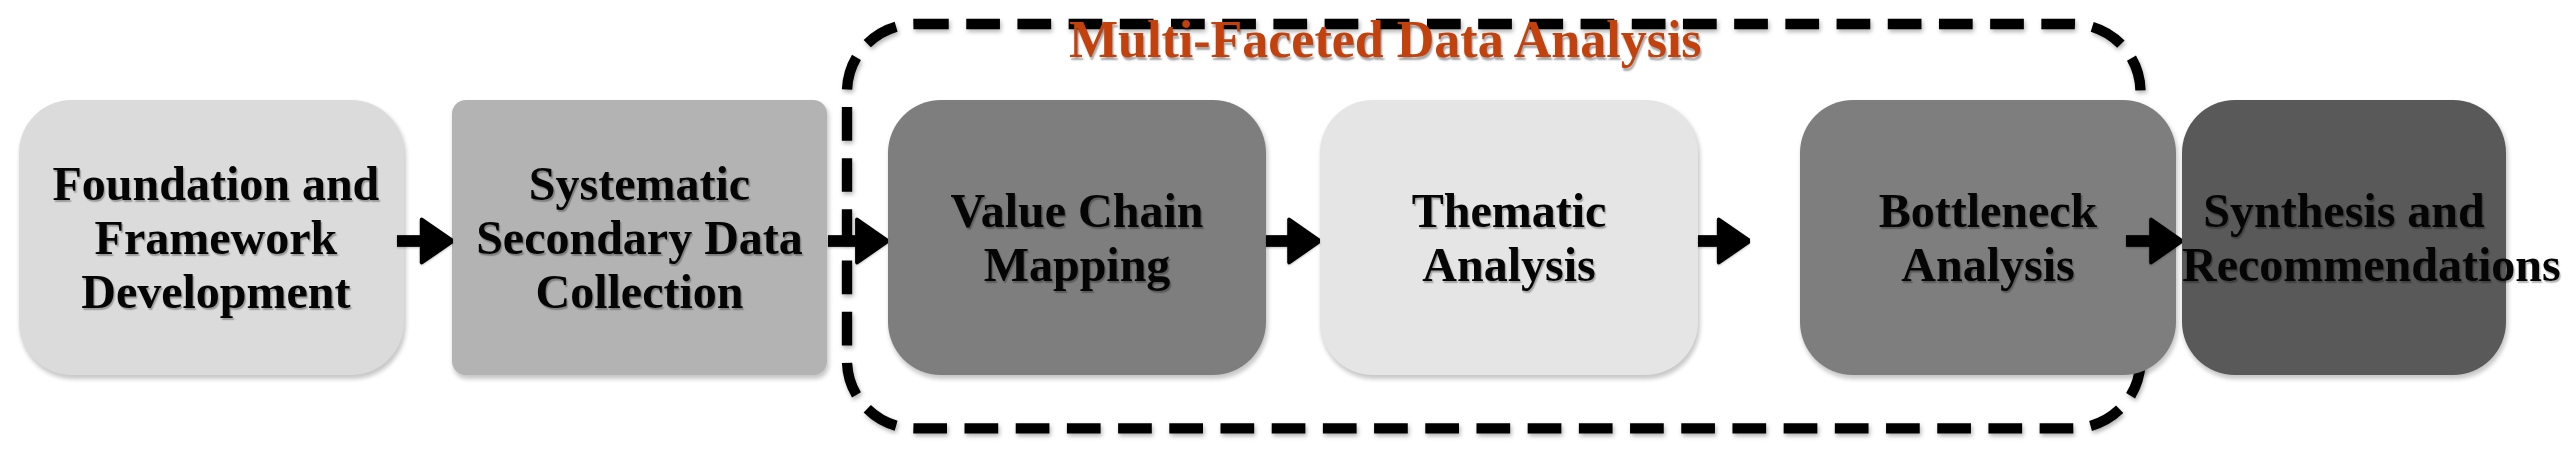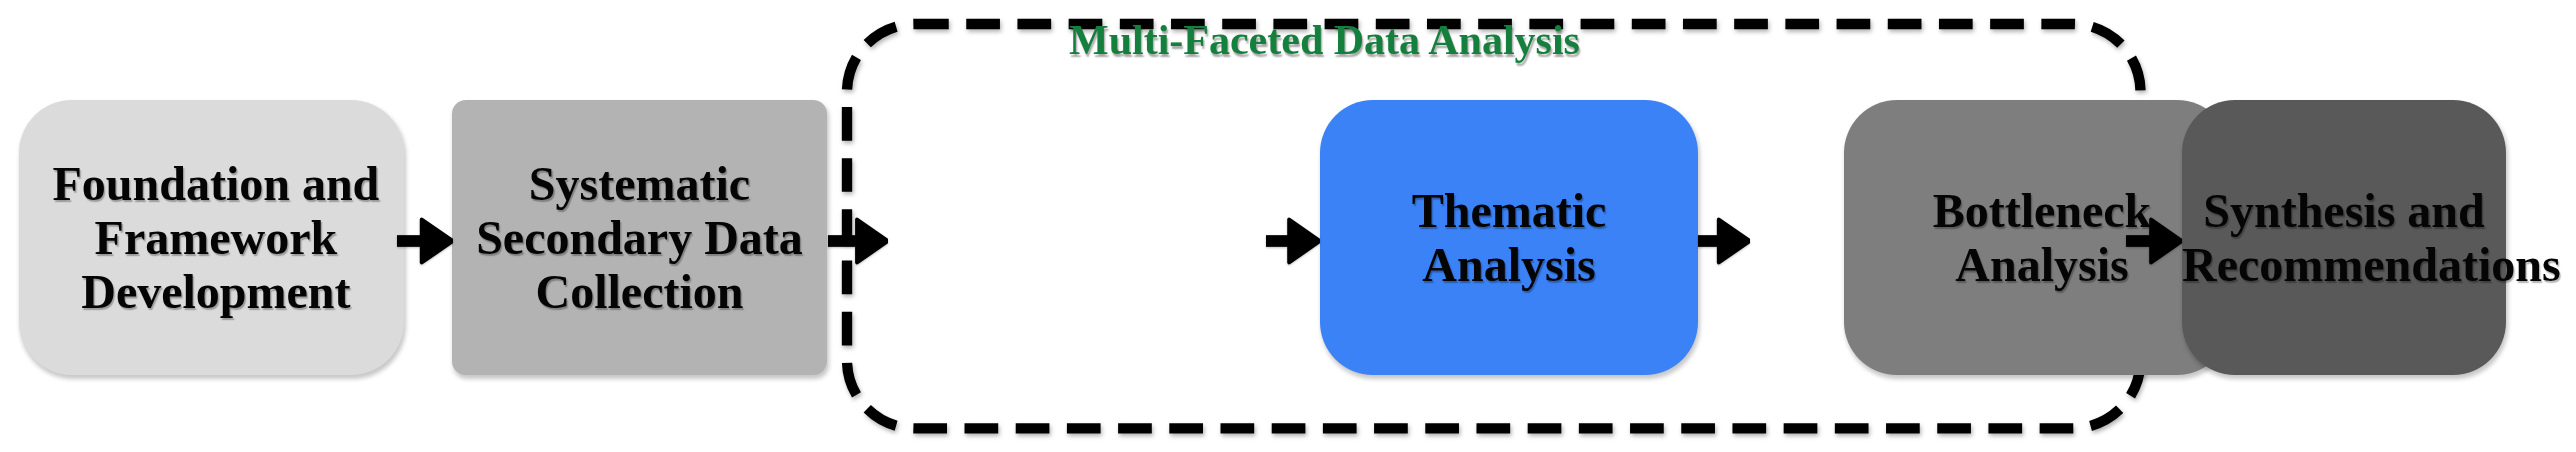--- a/index.html
+++ b/index.html
@@ -22,24 +22,24 @@
     height: 453px;
     pointer-events: none;
   }
   .group-border-rect {
     filter: drop-shadow(2px 4px 3px rgba(0,0,0,0.30));
   }
   .group-title {
     position: absolute;
     left: 1069px;
     top: 14.3px;
-    font-size: 42px;
+    font-size: 52px;
     font-weight: bold;
     line-height: 52px;
-    color: #15803d;
+    color: #c2410c;
     white-space: nowrap;
     text-shadow: 1.3px 2.6px 1.9px rgba(0,0,0,0.35);
   }
   .step {
     position: absolute;
     top: 100px;
     height: 275px;
     border-radius: 53px;
     display: flex;
     align-items: center;
@@ -54,21 +54,21 @@
     font-size: 48px;
     line-height: 54px;
     font-weight: bold;
     color: #050505;
     text-shadow: 1.3px 1.9px 1.3px rgba(0,0,0,0.30);
   }
   .s1 { left: 19.4px;   width: 377px; padding-left: 8px; }
   .s2 { left: 452px;  width: 375px; border-radius: 14px; }
   .s3 { left: 888px; width: 378px; }
   .s4 { left: 1320px; width: 378px; }
-  .s5 { left: 1844px; width: 376px; padding-left: 10px; }
+  .s5 { left: 1800px; width: 376px; }
   .s6 { left: 2182px; width: 324px; }
   .arrow {
     position: absolute;
     top: 215px;
     height: 52px;
     color: #000000;
     filter: drop-shadow(0.6px 1.9px 1.3px rgba(0,0,0,0.25));
   }
   .a1 { left: 397px;  width: 56px; }
   .a2 { left: 828px; width: 60px; }
@@ -90,21 +90,25 @@
   <div class="step s1" style="background: rgb(219, 219, 219);">
     <span class="lbl">Foundation and
 Framework
 Development</span>
   </div>
   <div class="step s2" style="background: rgb(179, 179, 179);">
     <span class="lbl">Systematic
 Secondary Data
 Collection</span>
   </div>
-  <div class="step s4" style="background: #3b82f6;">
+  <div class="step s3" style="background: rgb(126, 126, 126);">
+    <span class="lbl">Value Chain
+Mapping</span>
+  </div>
+  <div class="step s4" style="background: #e5e5e5;">
     <span class="lbl">Thematic
 Analysis</span>
   </div>
   <div class="step s5" style="background: rgb(126, 126, 126);">
     <span class="lbl">Bottleneck
 Analysis</span>
   </div>
   <div class="step s6" style="background: rgb(89, 89, 89);">
     <span class="lbl">Synthesis and
 Recommendations</span>

